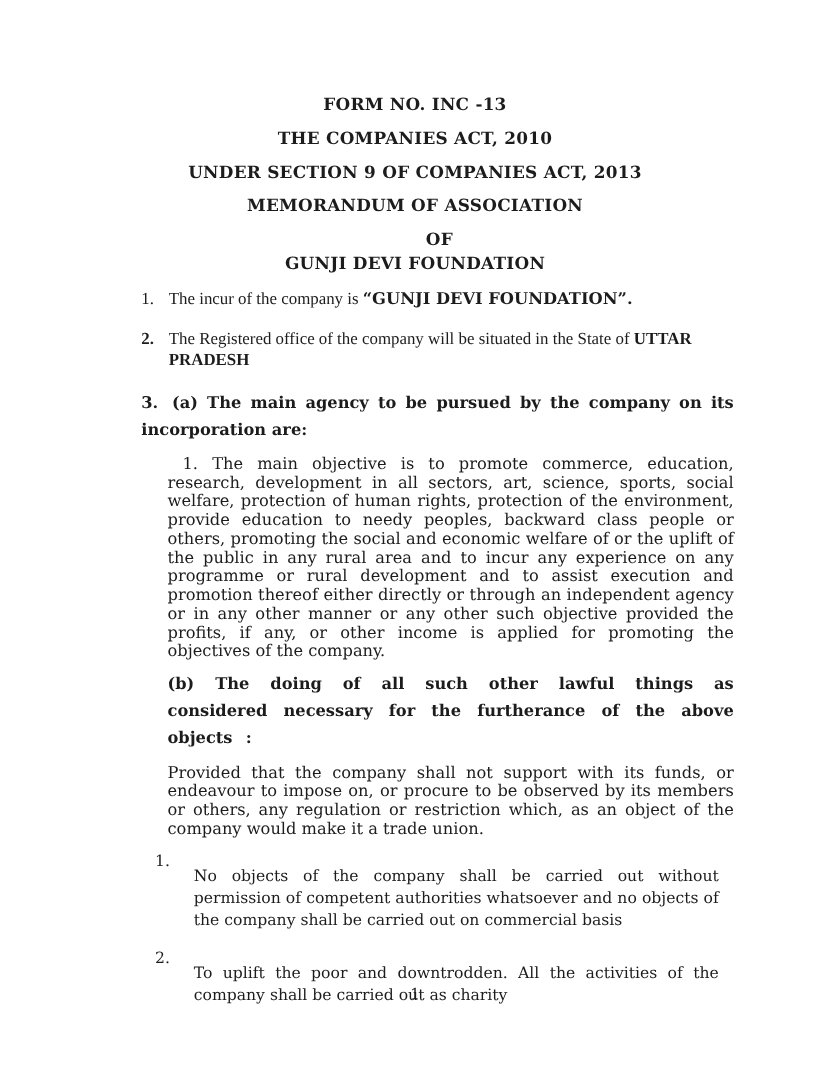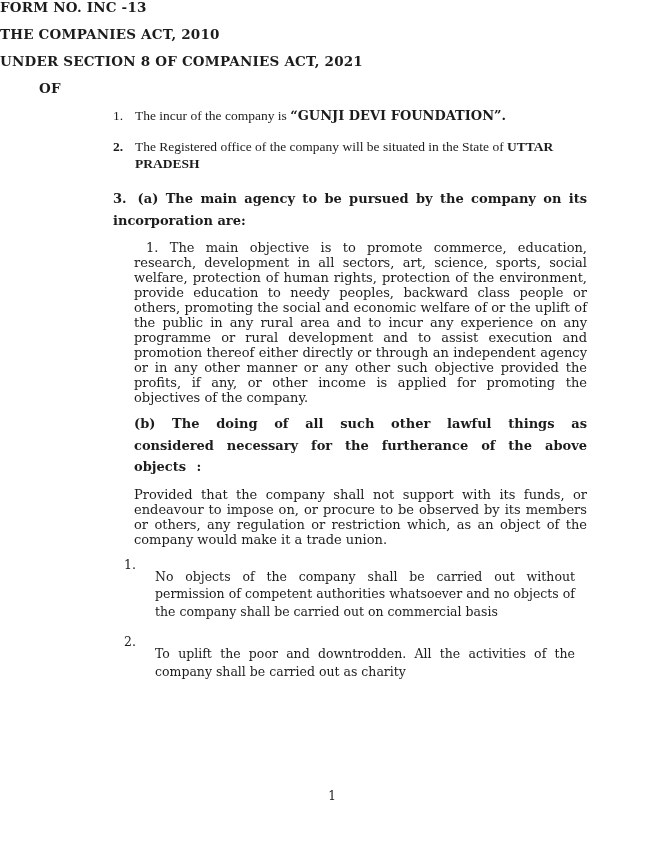--- a/index.html
+++ b/index.html
@@ -14,21 +14,22 @@
     background: #ffffff;
     color: #1c1c1c;
     overflow: hidden;
   }
   .bookman { font-family: "DejaVu Serif", serif; }
   .times   { font-family: "Liberation Serif", serif; }
   .b { font-weight: bold; }
 
   
   .header {
-    text-align: left;
+    padding-top: 77px;
+    text-align: center;
   }
   .h-line {
     font-family: "DejaVu Serif", serif;
     font-weight: bold;
     font-size: 13.5px;
     line-height: 14px;
     letter-spacing: 0.2px;
     margin-bottom: 13px;
   }
   .h-line.of { margin-bottom: 5px; margin-left: 39px; }
@@ -112,22 +113,24 @@
   }
 </style>
 </head>
 <body>
 
 <div class="page">
 
   <div class="header">
     <div class="h-line">FORM NO. INC -13</div>
     <div class="h-line">THE COMPANIES ACT, 2010</div>
-    <div class="h-line">UNDER SECTION 8 OF COMPANIES ACT, 2021</div>
+    <div class="h-line">UNDER SECTION 9 OF COMPANIES ACT, 2013</div>
+    <div class="h-line">MEMORANDUM OF ASSOCIATION</div>
     <div class="h-line of">OF</div>
+    <div class="h-line company">GUNJI DEVI FOUNDATION</div>
   </div>
 
   <div class="content">
 
     <div class="clause times">
       <span class="num">1.</span>
       <p class="clause-text"><span>The incur of the company is </span><span class="emph-bookman">“GUNJI DEVI FOUNDATION”.</span></p>
     </div>
 
     <div class="clause times">

